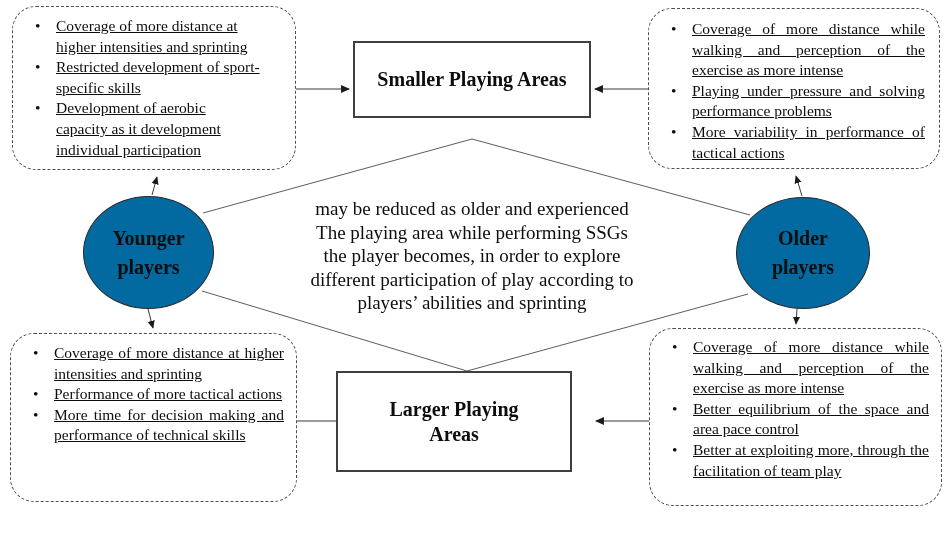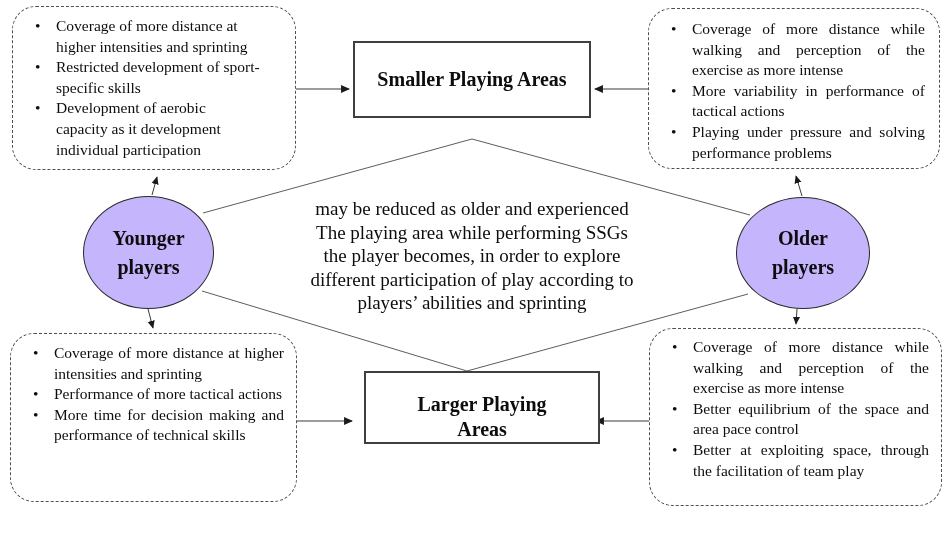--- a/index.html
+++ b/index.html
@@ -28,20 +28,21 @@
   .note-list {
     list-style: none;
     margin: 0;
     padding: 0;
     font-size: 15.5px;
     line-height: 1.33;
   }
   .note-list li {
     position: relative;
     padding-left: 27px;
+    text-decoration: underline;
   }
   .note-list li::before {
     content: "\2022";
     position: absolute;
     left: 6px;
     top: 0;
   }
   .justified li { text-align: justify; text-justify: inter-word; }
   .ragged li { text-align: left; }
   #box-top-left     { left: 12px;  top: 6px;   width: 284px; height: 164px; padding: 9px 34px 4px 16px; }
@@ -55,28 +56,28 @@
     background: #ffffff;
     display: flex;
     align-items: center;
     justify-content: center;
     text-align: center;
     font-weight: bold;
     font-size: 20px;
     line-height: 1.25;
   }
   #rect-smaller { left: 353px; top: 41px;  width: 238px; height: 77px; }
-  #rect-larger  { left: 364px; top: 371px; width: 236px; height: 73px; align-items: flex-end; }
+  #rect-larger  { left: 336px; top: 371px; width: 236px; height: 101px; }
   #rect-larger .rect-label { max-width: 175px; }
   .player-ellipse {
     position: absolute;
     border: 1.5px solid #2a2a2a;
     border-radius: 50%;
     box-sizing: border-box;
-    background: #c4b5fd;
+    background: #0369a1;
     display: flex;
     align-items: center;
     justify-content: center;
     text-align: center;
     font-weight: bold;
     font-size: 20px;
     line-height: 1.45;
   }
   #ellipse-younger { left: 83px;  top: 196px; width: 131px; height: 113px; }
   #ellipse-older   { left: 736px; top: 197px; width: 134px; height: 112px; }
@@ -122,38 +123,38 @@
     <ul class="note-list ragged">
         <li>Coverage of more distance at higher intensities and sprinting</li>
         <li>Restricted development of sport-specific skills</li>
         <li>Development of aerobic capacity as it development individual participation</li>
       </ul>
   </div>
 
   <div class="note-box" id="box-top-right">
     <ul class="note-list justified">
         <li>Coverage of more distance while walking and perception of the exercise as more intense</li>
+        <li>Playing under pressure and solving performance problems</li>
         <li>More variability in performance of tactical actions</li>
-        <li>Playing under pressure and solving performance problems</li>
       </ul>
   </div>
 
   <div class="note-box" id="box-bottom-left">
     <ul class="note-list justified">
         <li>Coverage of more distance at higher intensities and sprinting</li>
         <li>Performance of more tactical actions</li>
         <li>More time for decision making and performance of technical skills</li>
       </ul>
   </div>
 
   <div class="note-box" id="box-bottom-right">
     <ul class="note-list justified">
         <li>Coverage of more distance while walking and perception of the exercise as more intense</li>
         <li>Better equilibrium of the space and area pace control</li>
-        <li>Better at exploiting space, through the facilitation of team play</li>
+        <li>Better at exploiting more, through the facilitation of team play</li>
       </ul>
   </div>
 
   <div class="solid-rect" id="rect-smaller">
     <span class="rect-label">Smaller Playing Areas</span>
   </div>
 
   <div class="solid-rect" id="rect-larger">
     <span class="rect-label">Larger Playing Areas</span>
   </div>

